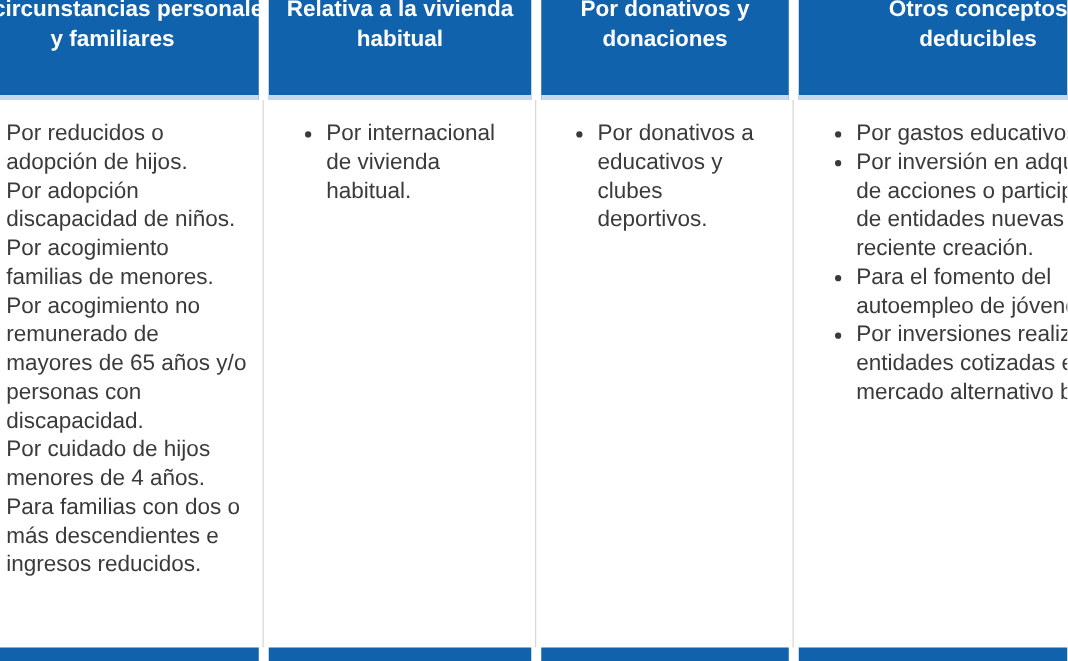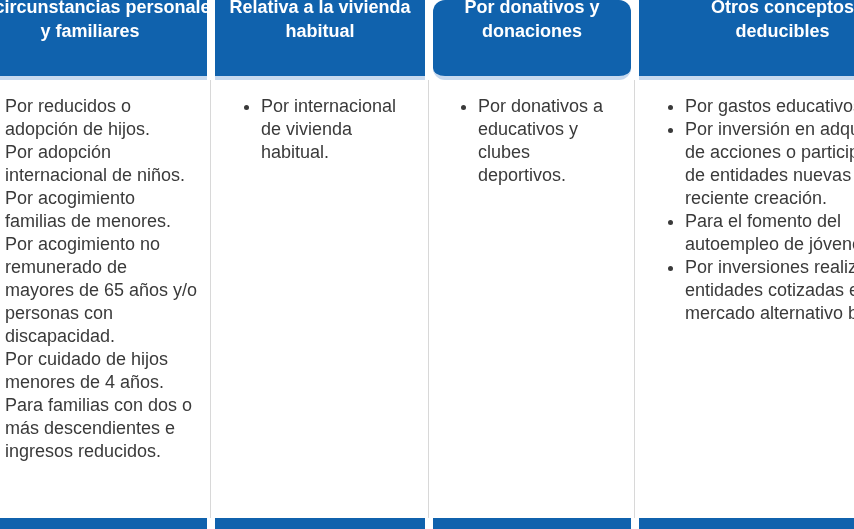--- a/index.html
+++ b/index.html
@@ -26,21 +26,21 @@
     color:var(--header-text);
     font-weight:bold;font-size:18px;line-height:24px;
     text-align:center;
     overflow:visible;
   }
   .hcell .htext{margin-top:-5px;}
   .hc1{width:235px;}
   .hc1 .htext{width:270px;margin-left:-17px;}
   .hc2{width:210px;}
   .hc2 .htext{width:195px;margin-left:auto;margin-right:auto;}
-  .hc3{width:198px;border-radius:12px;}
+  .hc3{width:198px;}
   .hc3 .htext{width:170px;margin-left:auto;margin-right:auto;}
   .hc4{width:287px;}
   .hc4 .htext{width:240px;margin-left:auto;margin-right:auto;}
   .body-row{display:flex;height:438px;}
   .bcell{
     padding-top:15px;
     color:var(--text);
     font-size:18px;line-height:23px;
   }
   .bc1{width:239px;border-right:1px solid var(--divider);}
@@ -75,21 +75,21 @@
       </div>
       <div class="hcell hc4">
         <div class="htext">Otros conceptos deducibles</div>
       </div>
     </div>
 
     <div class="body-row">
       <div class="bcell bc1">
         <ul>
             <li>Por reducidos o adopción de hijos.</li>
-            <li>Por adopción internacional de niños.</li>
+            <li>Por adopción discapacidad de niños.</li>
             <li>Por acogimiento familias de menores.</li>
             <li>Por acogimiento no remunerado de mayores de 65 años y/o personas con discapacidad.</li>
             <li>Por cuidado de hijos menores de 4 años.</li>
             <li>Para familias con dos o más descendientes e ingresos reducidos.</li>
           </ul>
       </div>
       <div class="bcell bc2">
         <ul>
             <li>Por internacional de vivienda habitual.</li>
           </ul>

